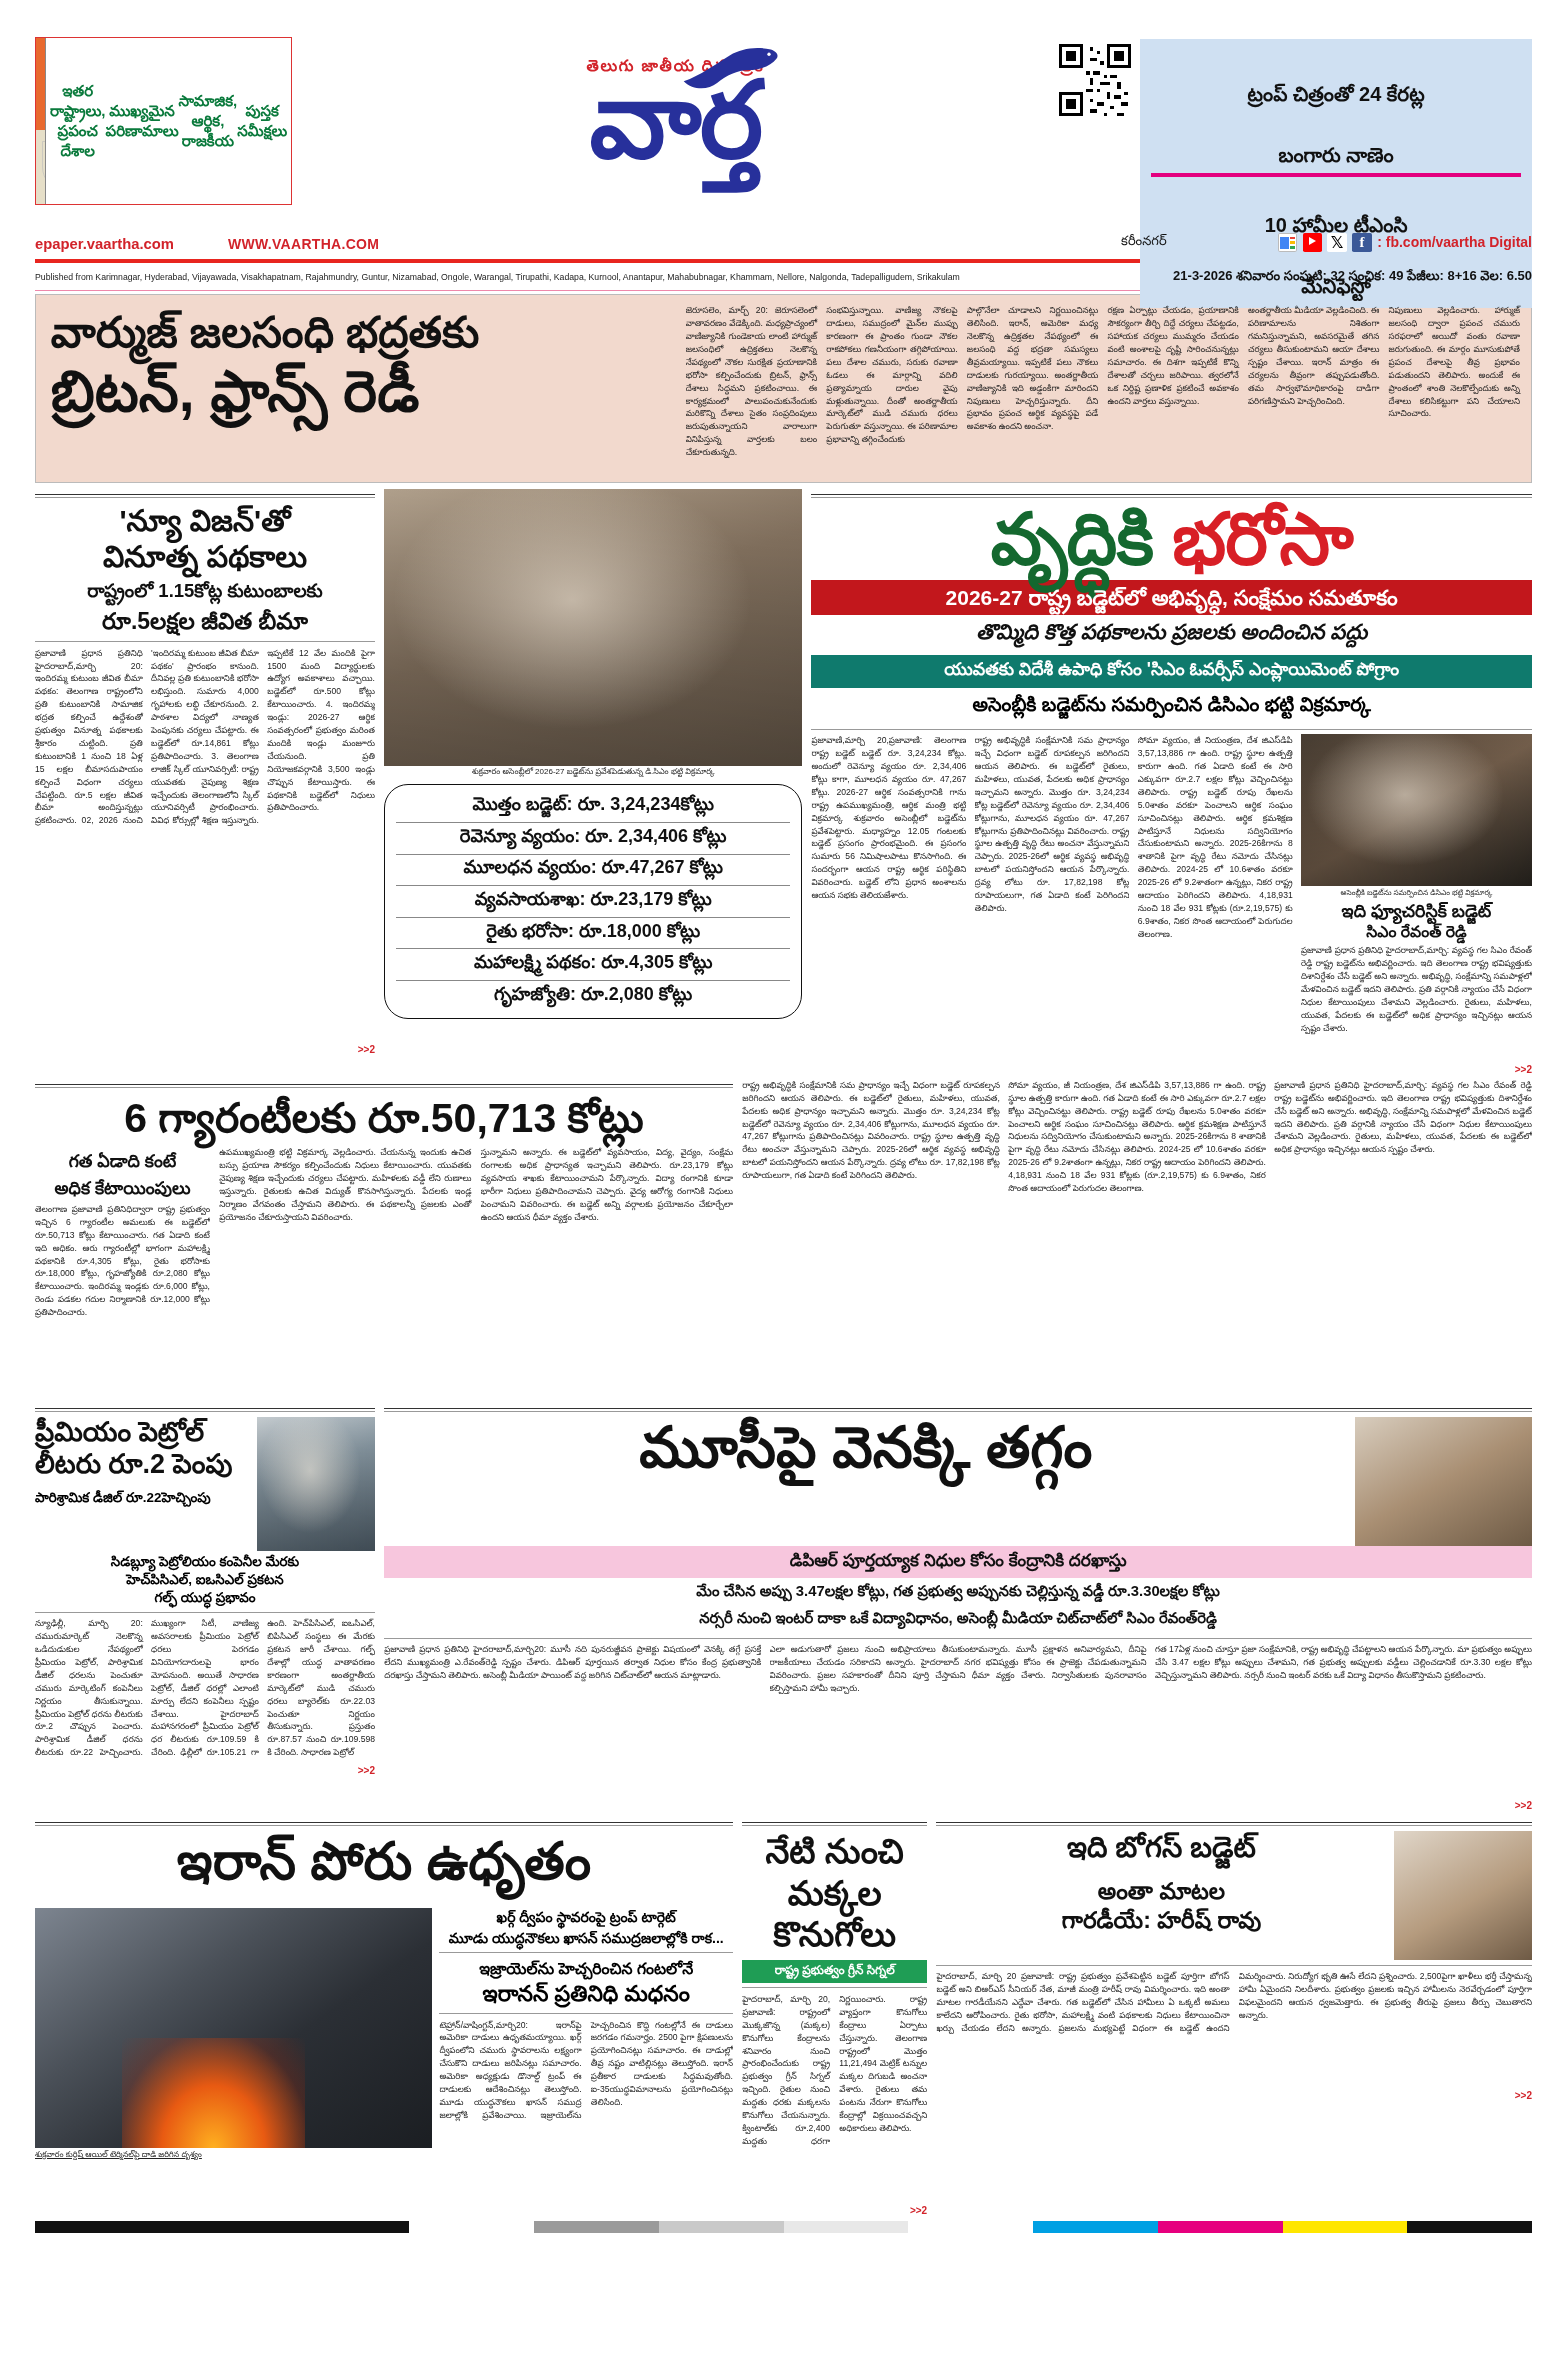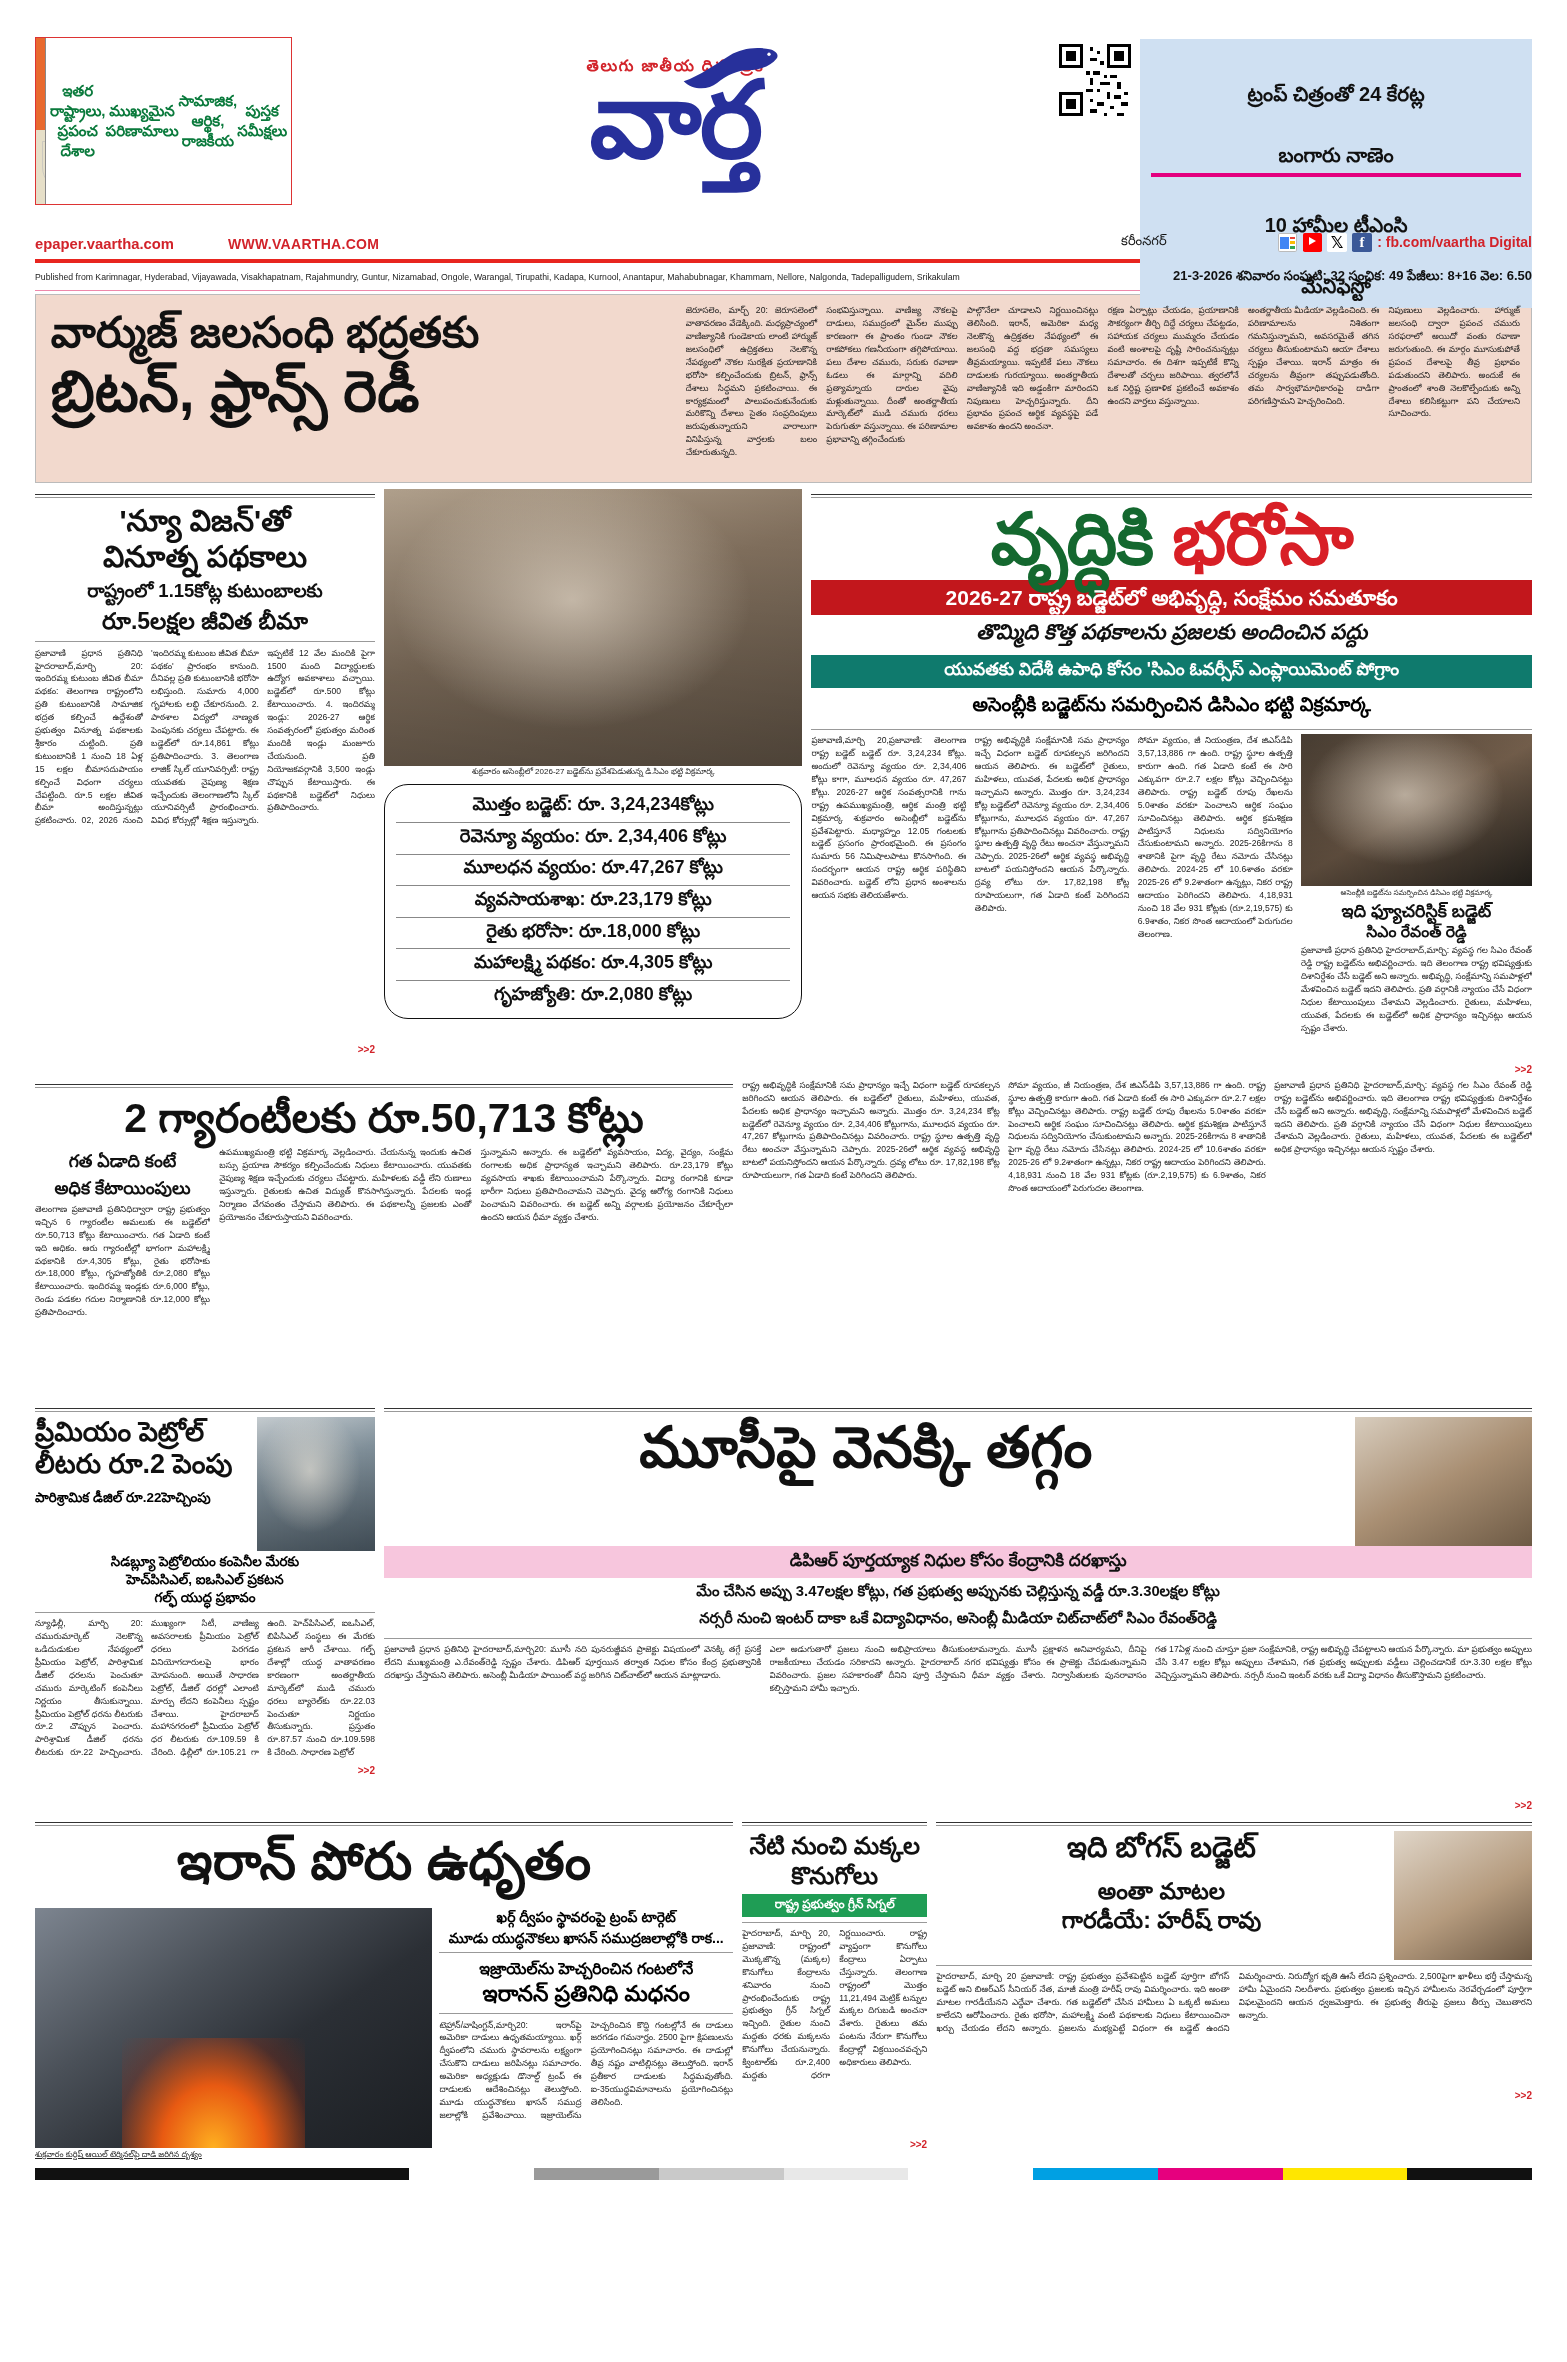--- a/index.html
+++ b/index.html
@@ -116,21 +116,21 @@
   .budget-row:last-child { border-bottom: none; }
 
   .jump { color: #d2232a; font-weight: bold; font-size: 10px; }
   .jump-r { text-align: right; }
   .hl-l { font-size: 27px; font-weight: bold; line-height: 1.18; color: #111; }
   .hl-huge { font-size: 57px; font-weight: bold; color: #111; text-align: center; line-height: 1.08; }
   .band-pink { background: #f7c6dd; color: #111; font-size: 17px; font-weight: bold; text-align: center; padding: 4.6px 3.7px; }
   .band-plain { font-size: 14.8px; font-weight: bold; text-align: center; padding: 3.7px 1.8px; line-height: 1.35; color:#111; }
 
   .hl-iran { font-size: 52px; font-weight: bold; text-align: center; color: #111; }
-  .hl-mid2 { font-size: 24px; font-weight: bold; text-align: center; color: #111; line-height: 1.22; }
+  .hl-mid2 { font-size: 34px; font-weight: bold; text-align: center; color: #111; line-height: 1.22; }
   .hl-bogus { font-size: 29px; font-weight: bold; text-align: center; color: #111; }
   .hl-bogus2 { font-size: 23px; font-weight: bold; text-align: center; color: #111; line-height: 1.28; }
   .band-green { background: #1f9d55; color: #fff; font-size: 12px; font-weight: bold; text-align: center; padding: 2.8px; }
 
   .smoke {
     background: linear-gradient(145deg,#7d8590 0%,#4a5058 35%,#2b2f35 60%,#1b1e22 100%);
     position: relative; overflow: hidden;
   }
   .smoke::after {
     content:""; position:absolute; left:22%; bottom:0; width:46%; height:46%;
@@ -348,21 +348,21 @@
           <div class="body-txt" style="height:120px;overflow:hidden;margin-top:2.8px;">ప్రజావాణి ప్రధాన ప్రతినిధి హైదరాబాద్,మార్చి:  వ్యవస్థ గల సిఎం రేవంత్ రెడ్డి రాష్ట్ర బడ్జెట్‌ను అభివర్ణించారు. ఇది తెలంగాణ రాష్ట్ర భవిష్యత్తుకు దిశానిర్దేశం చేసే బడ్జెట్ అని అన్నారు. అభివృద్ధి, సంక్షేమాన్ని సమపాళ్లలో మేళవించిన బడ్జెట్ ఇదని తెలిపారు. ప్రతి వర్గానికి న్యాయం చేసే విధంగా నిధుల కేటాయింపులు చేశామని వెల్లడించారు. రైతులు, మహిళలు, యువత, పేదలకు ఈ బడ్జెట్‌లో అధిక ప్రాధాన్యం ఇచ్చినట్లు ఆయన స్పష్టం చేశారు.</div>
         </div>
       </div>
       <div class="jump jump-r">&gt;&gt;2</div>
     </div>
   </div>
 
   <div style="display:flex;gap:9.2px;margin-top:3.7px;">
     <div style="width:698px;">
       <div class="hr-dbl"></div>
-      <div class="hl-xl" style="font-size:41px;">2 గ్యారంటీలకు రూ.50,713 కోట్లు</div>
+      <div class="hl-xl" style="font-size:41px;">6 గ్యారంటీలకు రూ.50,713 కోట్లు</div>
       <div style="display:flex;gap:9.2px;margin-top:3.7px;">
         <div style="width:175px;text-align:center;">
           <div class="hl-sub" style="font-size:17.5px;">గత ఏడాది కంటే</div>
           <div class="hl-sub" style="font-size:17.5px;">అధిక కేటాయింపులు</div>
           <div class="body-txt" style="height:194px;overflow:hidden;margin-top:3.7px;text-align:justify;">తెలంగాణ ప్రజావాణి ప్రతినిధిద్వారా రాష్ట్ర ప్రభుత్వం ఇచ్చిన 6 గ్యారంటీల అమలుకు ఈ బడ్జెట్‌లో రూ.50,713 కోట్లు కేటాయించారు. గత ఏడాది కంటే ఇది అధికం. ఆరు గ్యారంటీల్లో భాగంగా మహాలక్ష్మి పథకానికి రూ.4,305 కోట్లు, రైతు భరోసాకు రూ.18,000 కోట్లు, గృహజ్యోతికి రూ.2,080 కోట్లు కేటాయించారు. ఇందిరమ్మ ఇండ్లకు రూ.6,000 కోట్లు, రెండు పడకల గదుల నిర్మాణానికి రూ.12,000 కోట్లు ప్రతిపాదించారు.</div>
         </div>
         <div class="body-txt" style="flex:1;height:235px;overflow:hidden;">ఉపముఖ్యమంత్రి భట్టి విక్రమార్క వెల్లడించారు. చేయనున్న ఇందుకు ఉచిత బస్సు ప్రయాణ సౌకర్యం కల్పించేందుకు నిధులు కేటాయించారు. యువతకు నైపుణ్య శిక్షణ ఇచ్చేందుకు చర్యలు చేపట్టారు. మహిళలకు వడ్డీ లేని రుణాలు ఇస్తున్నారు. రైతులకు ఉచిత విద్యుత్ కొనసాగిస్తున్నారు. పేదలకు ఇండ్ల నిర్మాణం వేగవంతం చేస్తామని తెలిపారు. ఈ పథకాలన్నీ ప్రజలకు ఎంతో ప్రయోజనం చేకూరుస్తాయని వివరించారు.</div>
         <div class="body-txt" style="flex:1;height:235px;overflow:hidden;">స్తున్నామని అన్నారు. ఈ బడ్జెట్‌లో వ్యవసాయం, విద్య, వైద్యం, సంక్షేమ రంగాలకు అధిక ప్రాధాన్యత ఇచ్చామని తెలిపారు. రూ.23,179 కోట్లు వ్యవసాయ శాఖకు కేటాయించామని పేర్కొన్నారు. విద్యా రంగానికి కూడా భారీగా నిధులు ప్రతిపాదించామని చెప్పారు. వైద్య ఆరోగ్య రంగానికి నిధులు పెంచామని వివరించారు. ఈ బడ్జెట్ అన్ని వర్గాలకు ప్రయోజనం చేకూర్చేలా ఉందని ఆయన ధీమా వ్యక్తం చేశారు.</div>
       </div>
     </div>

